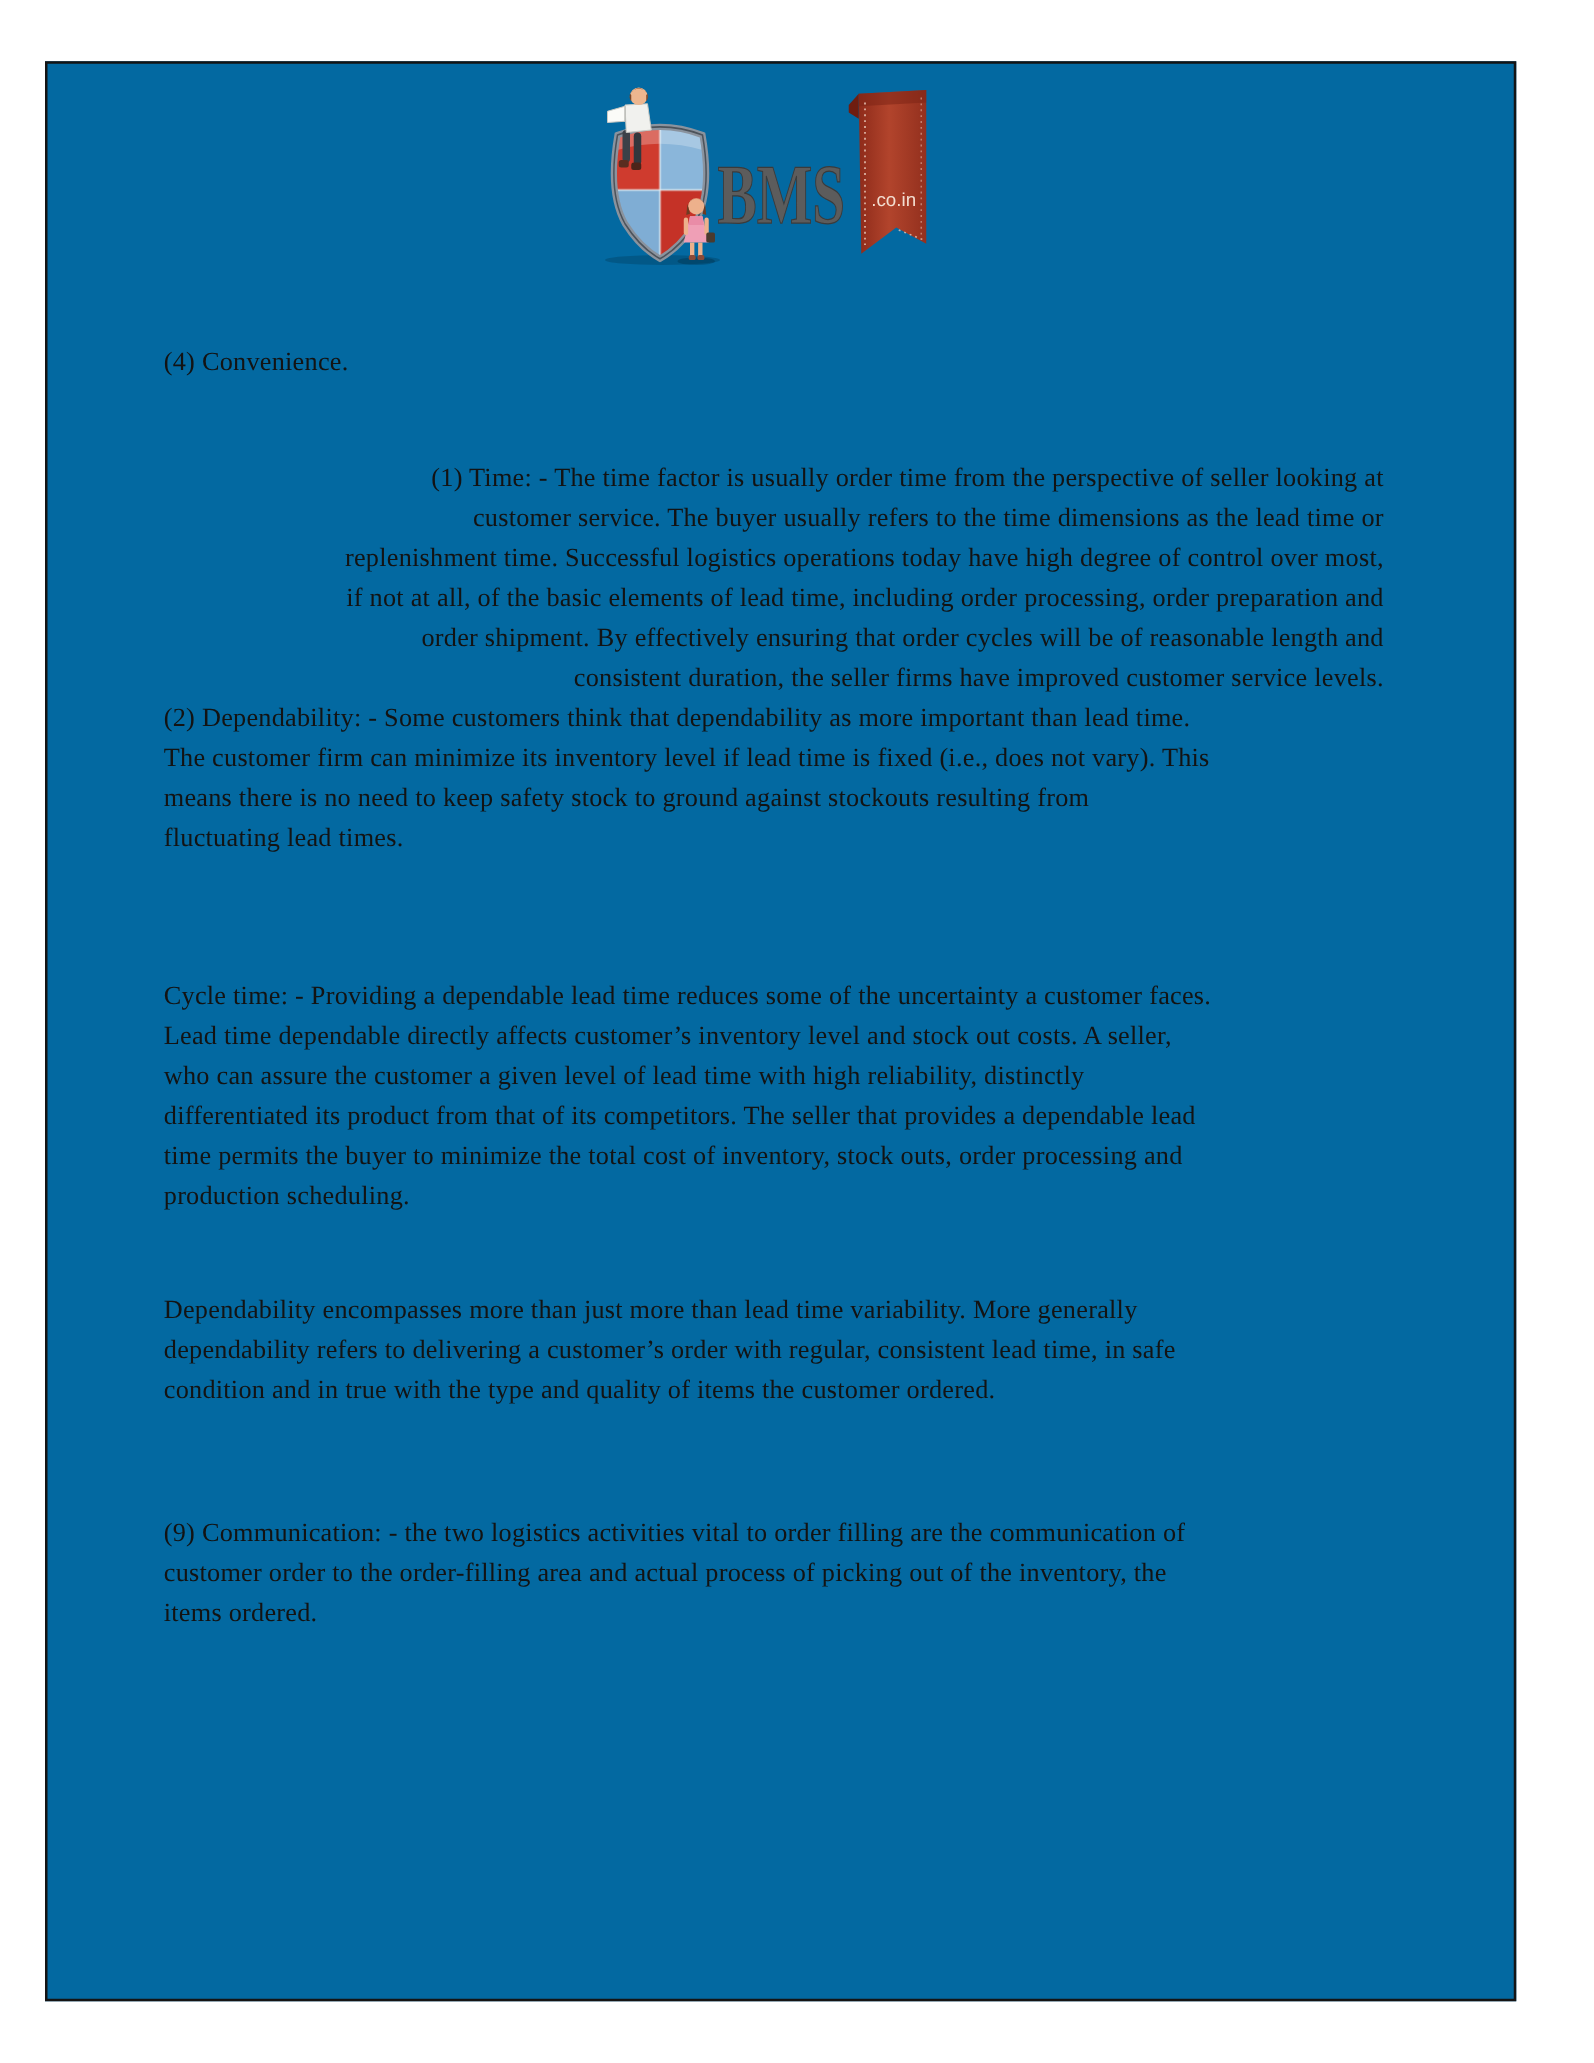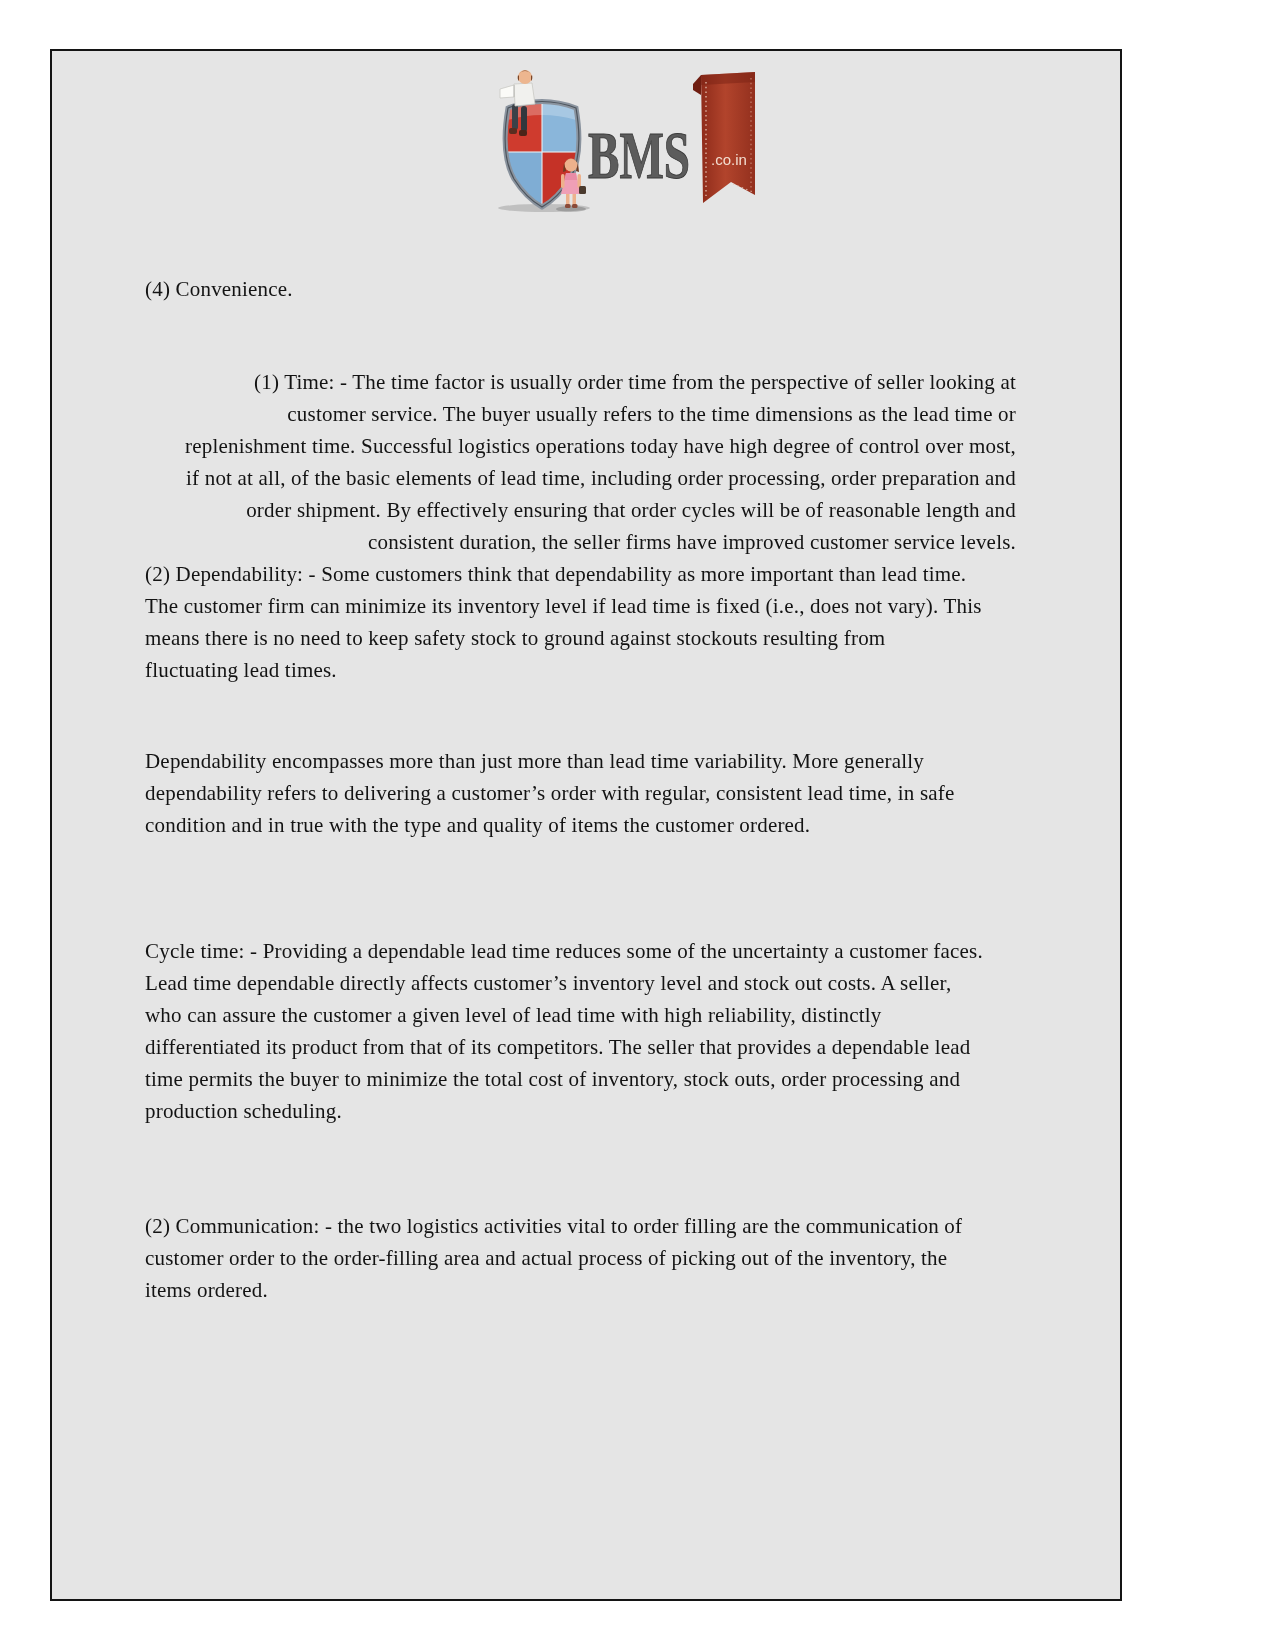--- a/index.html
+++ b/index.html
@@ -7,24 +7,24 @@
   body {
     width: 1275px; height: 1650px;
     font-family: "Liberation Serif", serif;
     color: #131313;
     position: relative;
     overflow: hidden;
   }
   .sheet { position: absolute; inset: 0; background: #ffffff; }
   .frame {
     position: absolute;
-    left: 50px; top: 49px;
-    width: 1072px; height: 1552px;
+    left: 36px; top: 49px;
+    width: 1177px; height: 1552px;
     border: 2px solid #141414;
-    background: #e5e5e5;
+    background: #0369a1;
   }
   .logo {
     position: absolute;
     left: 426px; top: 17px;
     width: 290px; height: 145px;
   }
   .content {
     position: absolute;
     left: 0; top: 0; right: 0;
     padding: 222px 104px 0 93px;
@@ -135,28 +135,28 @@
       <div class="para para-1">(1) Time: - The time factor is usually order time from the perspective of seller looking at
 customer service. The buyer usually refers to the time dimensions as the lead time or
 replenishment time. Successful logistics operations today have high degree of control over most,
 if not at all, of the basic elements of lead time, including order processing, order preparation and
 order shipment. By effectively ensuring that order cycles will be of reasonable length and
 consistent duration, the seller firms have improved customer service levels.</div>
       <div class="para para-2">(2) Dependability: - Some customers think that dependability as more important than lead time.
 The customer firm can minimize its inventory level if lead time is fixed (i.e., does not vary). This
 means there is no need to keep safety stock to ground against stockouts resulting from
 fluctuating lead times.</div>
-      <div class="para para-4">Dependability encompasses more than just more than lead time variability. More generally
-dependability refers to delivering a customer’s order with regular, consistent lead time, in safe
-condition and in true with the type and quality of items the customer ordered.</div>
       <div class="para para-3">Cycle time: - Providing a dependable lead time reduces some of the uncertainty a customer faces.
 Lead time dependable directly affects customer’s inventory level and stock out costs. A seller,
 who can assure the customer a given level of lead time with high reliability, distinctly
 differentiated its product from that of its competitors. The seller that provides a dependable lead
 time permits the buyer to minimize the total cost of inventory, stock outs, order processing and
 production scheduling.</div>
-      <div class="para para-5">(2) Communication: - the two logistics activities vital to order filling are the communication of
+      <div class="para para-4">Dependability encompasses more than just more than lead time variability. More generally
+dependability refers to delivering a customer’s order with regular, consistent lead time, in safe
+condition and in true with the type and quality of items the customer ordered.</div>
+      <div class="para para-5">(9) Communication: - the two logistics activities vital to order filling are the communication of
 customer order to the order-filling area and actual process of picking out of the inventory, the
 items ordered.</div>
     </div>
 
   </div>
 </div>
 
 </body></html>

